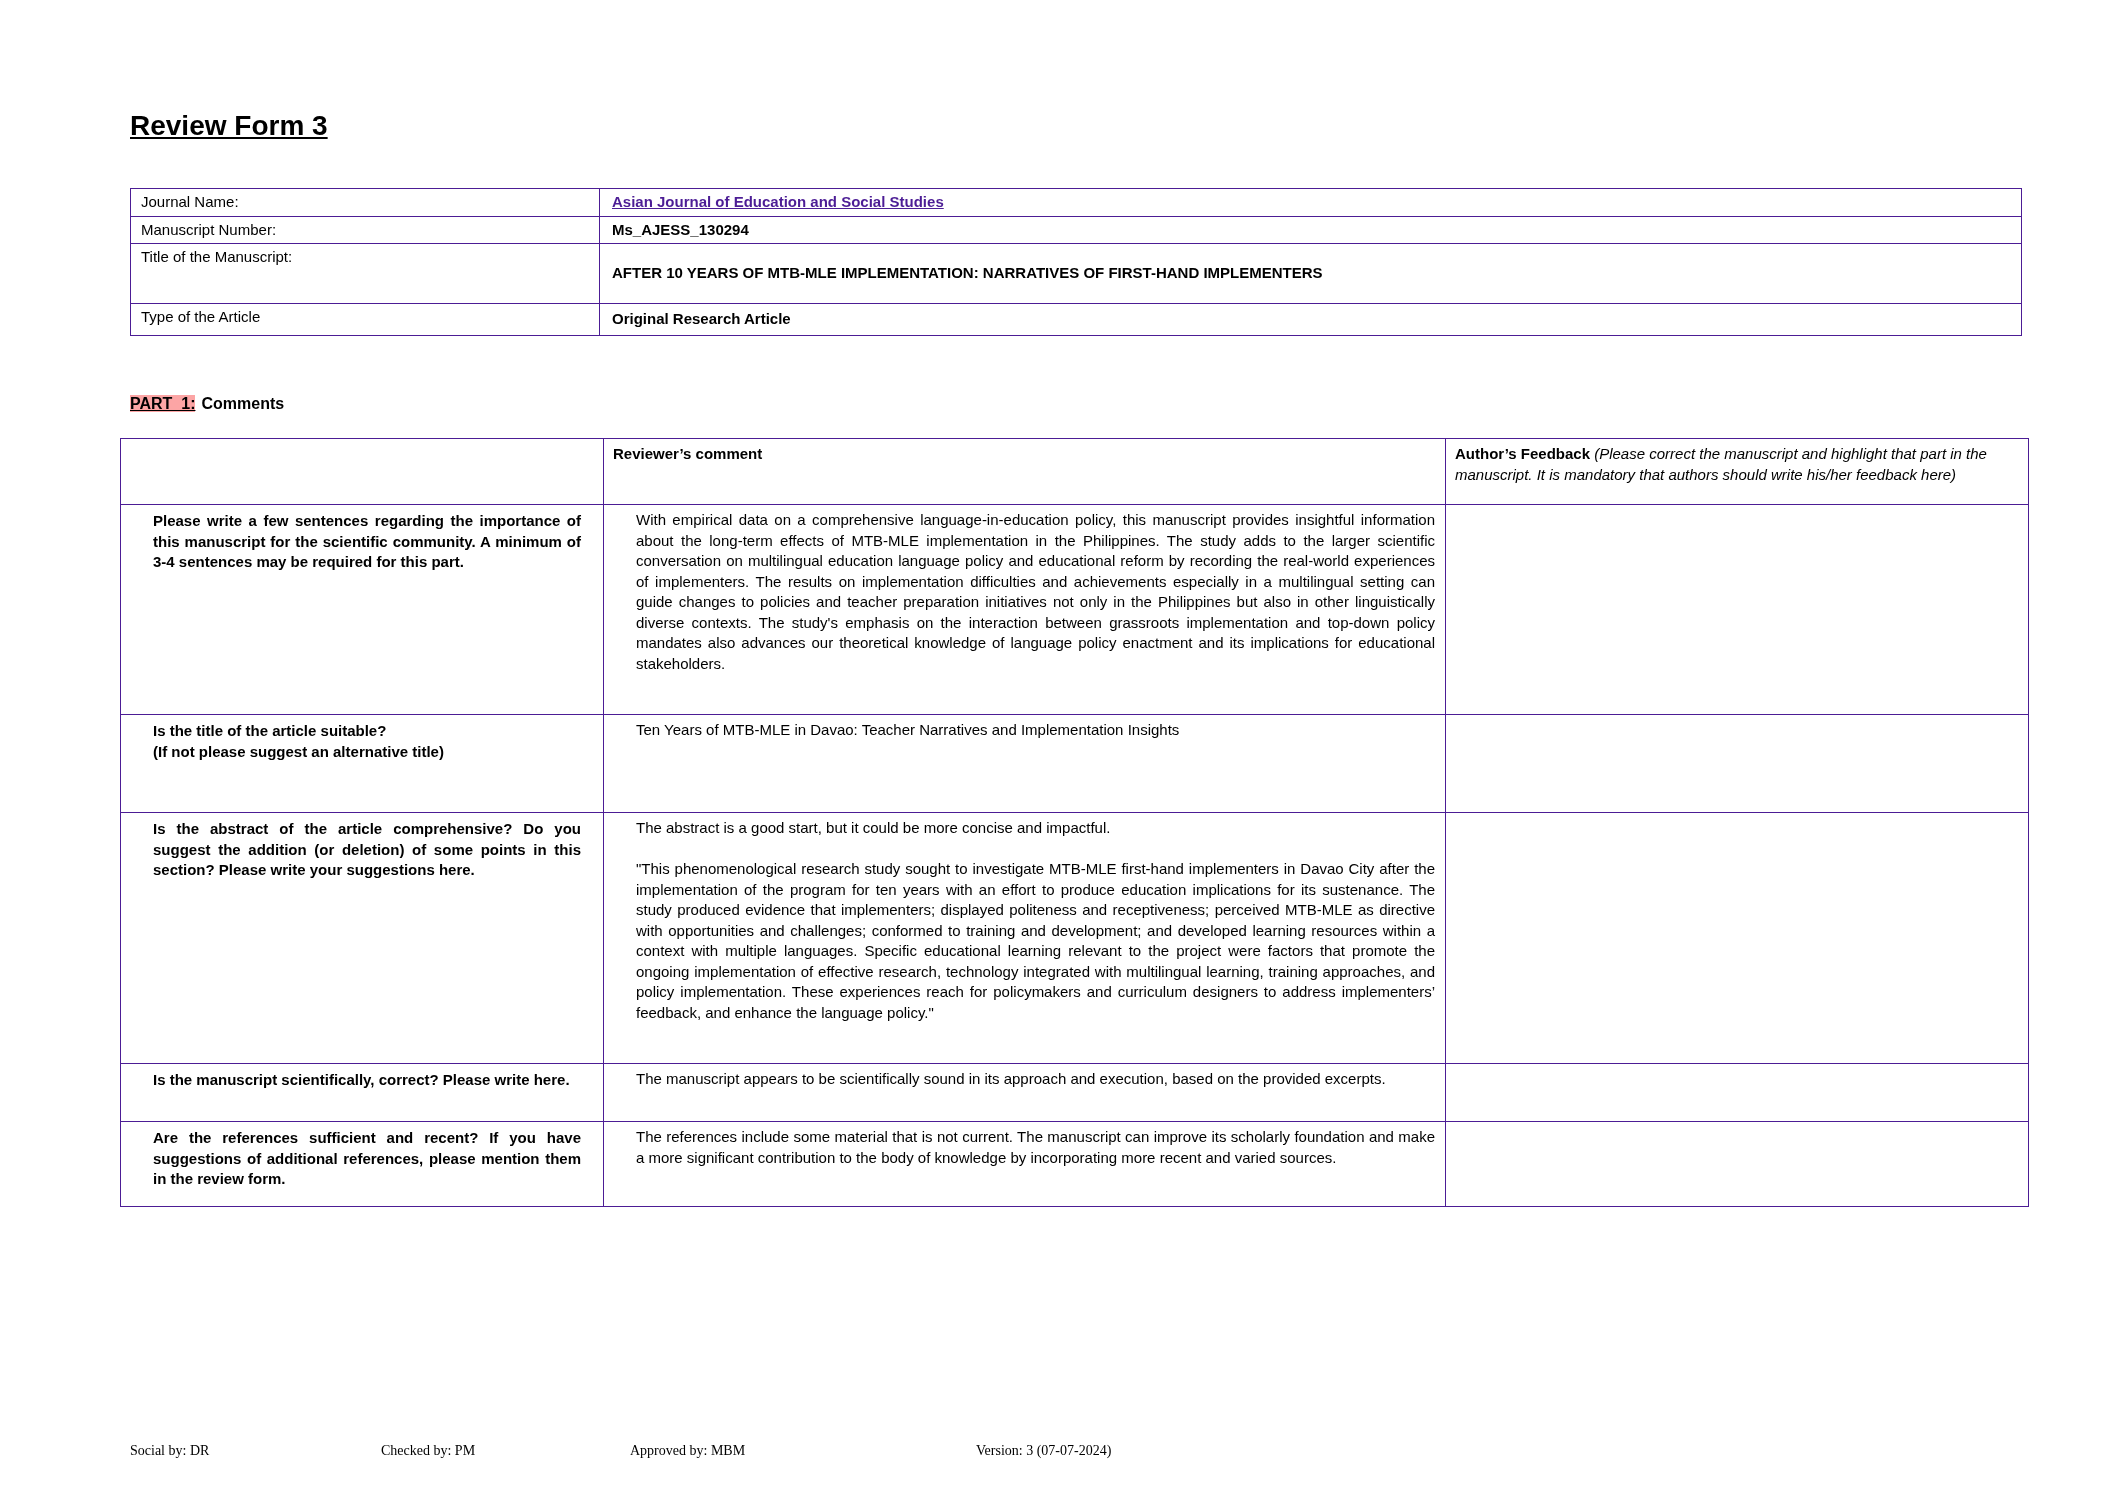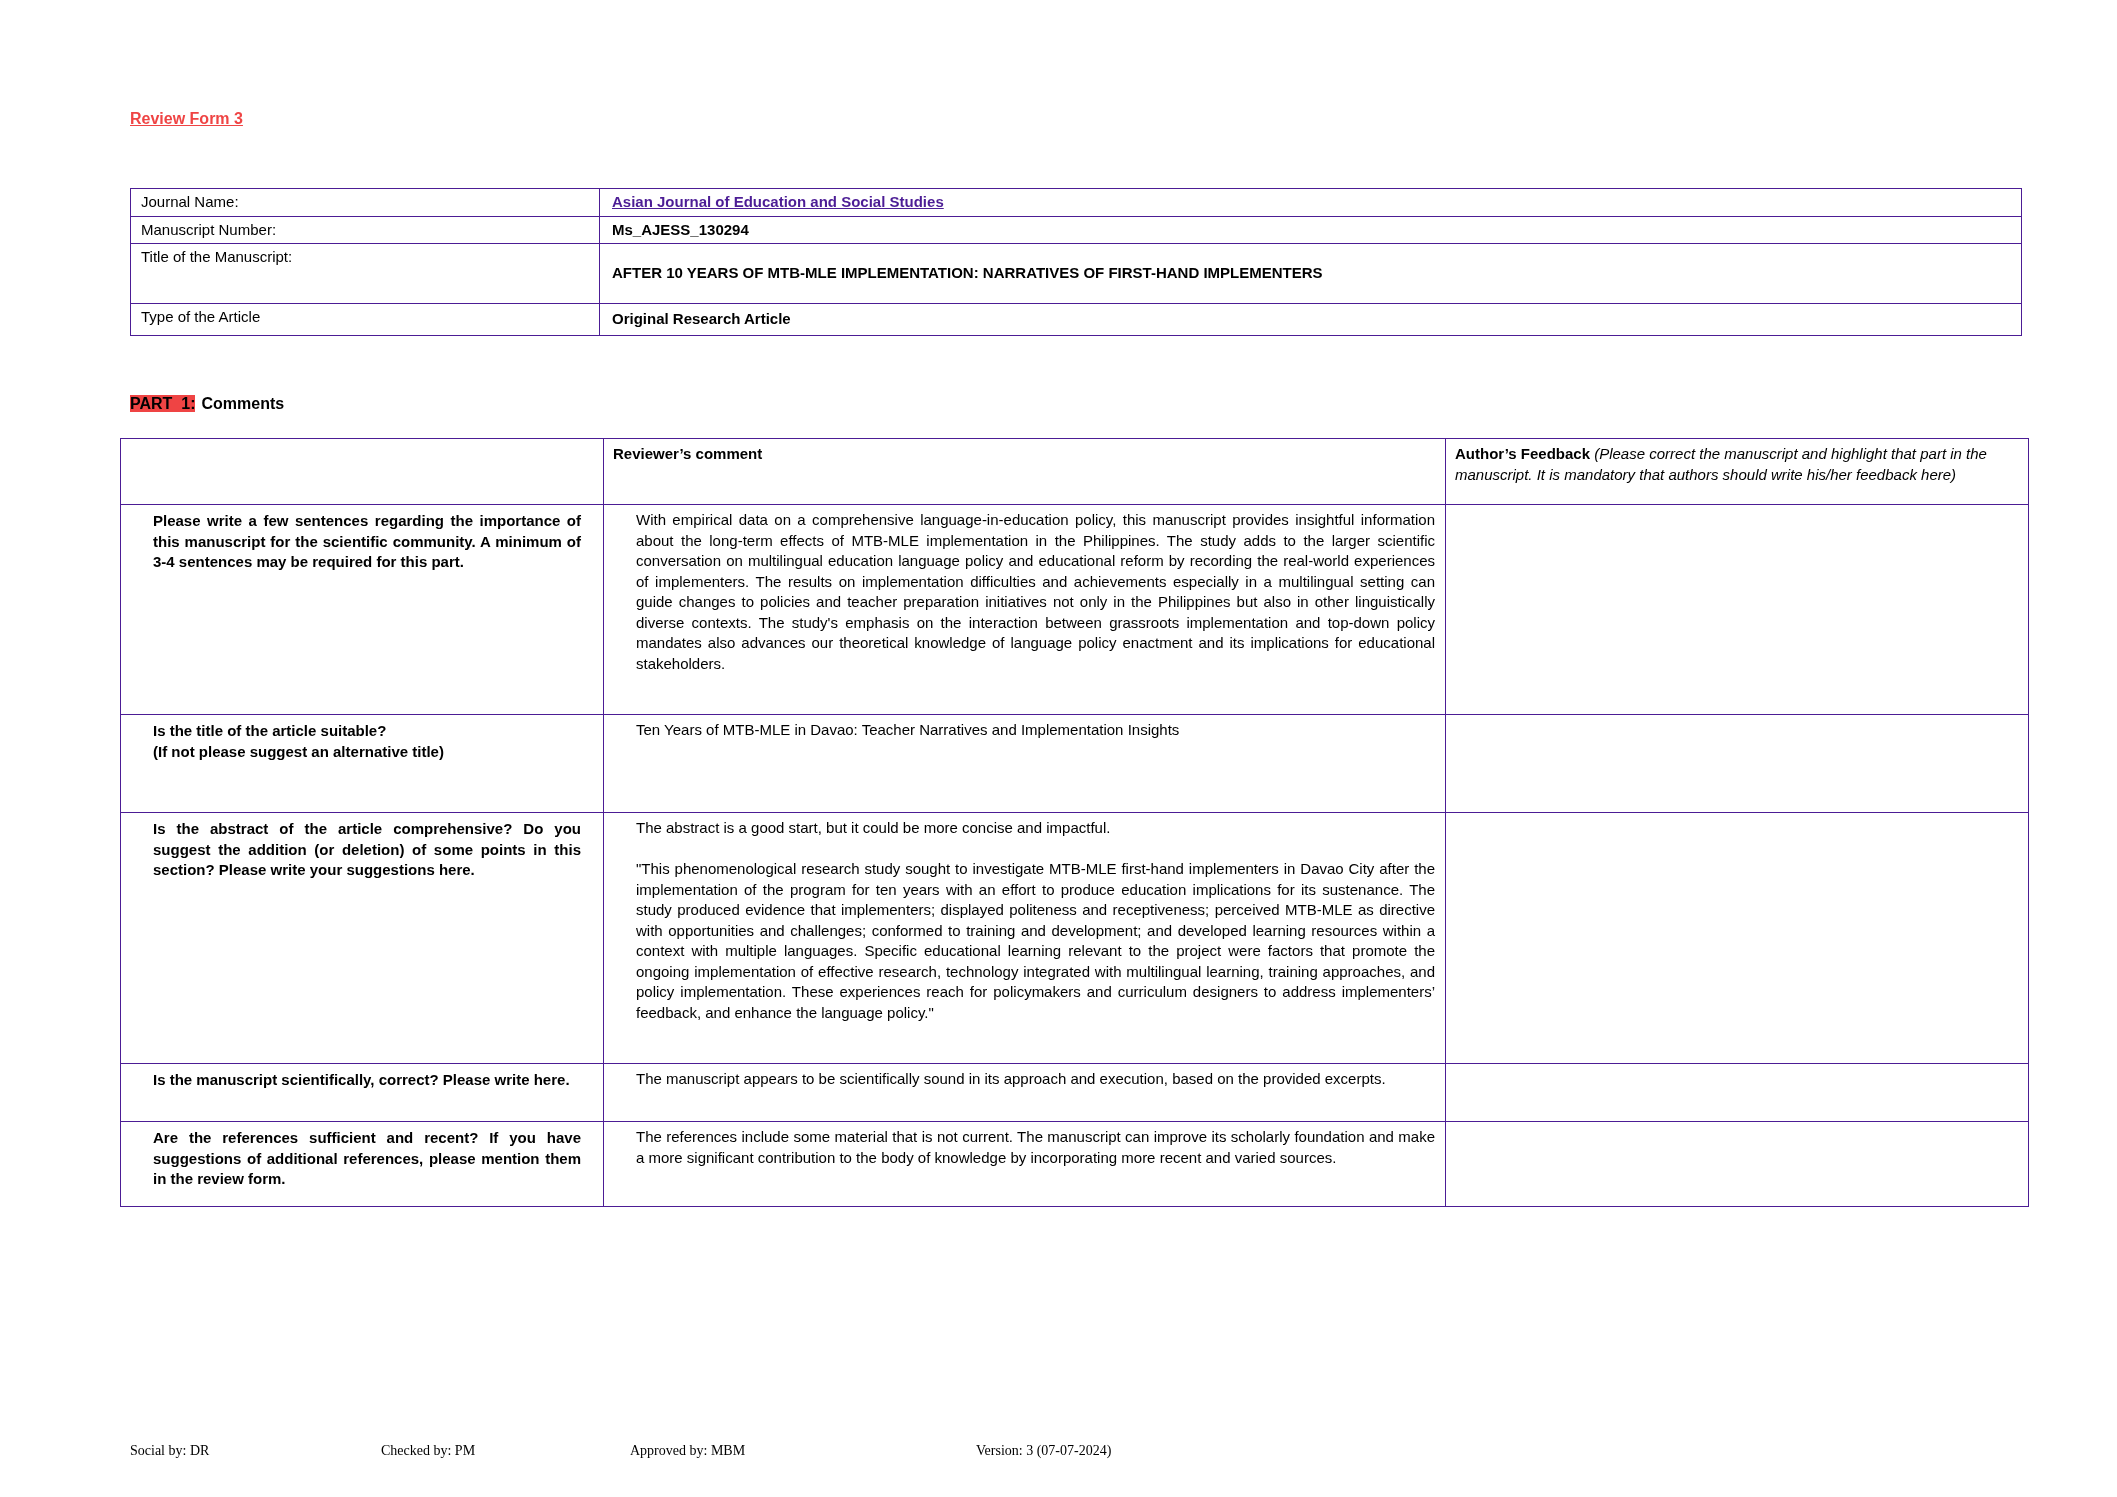--- a/index.html
+++ b/index.html
@@ -8,22 +8,22 @@
     width: 2117px; height: 1497px;
     background: #ffffff;
     font-family: "Liberation Sans", sans-serif;
     color: #000000;
   }
   .doc { position: relative; width: 2117px; height: 1497px; overflow: hidden; }
 
   
   .page-title {
     position: absolute; left: 130px; top: 110px;
-    font-size: 16px; font-weight: bold;
-    color: #ef4444; text-decoration: underline;
+    font-size: 28px; font-weight: bold;
+    color: #000000; text-decoration: underline;
     cursor: pointer;
   }
 
   
   table { border-collapse: collapse; }
   td { border: 1px solid #4c1d95; font-size: 15px; line-height: 1.37; }
   .meta-table {
     position: absolute; left: 130px; top: 188px;
     width: 1892px; table-layout: fixed;
   }
@@ -34,21 +34,21 @@
   .meta-table tr.h32 { height: 32px; margin-top: 23px; }
   .link {
     color: #4c1d95; font-weight: bold; text-decoration: underline; cursor: pointer;
   }
 
   
   .part-heading {
     position: absolute; left: 130px; top: 395px;
     font-size: 16px; font-weight: bold;
   }
-  .part-badge { background: #ef4444; white-space: pre; }
+  .part-badge { background: #fca5a5; white-space: pre; text-decoration: underline; }
   .part-label { margin-left: 6px; }
 
   
   .comments-table {
     position: absolute; left: 120px; top: 438px;
     width: 1908px; table-layout: fixed;
   }
   .comments-table col.c1 { width: 483px; }
   .comments-table col.c2 { width: 842px; }
   .comments-table col.c3 { width: 583px; }

